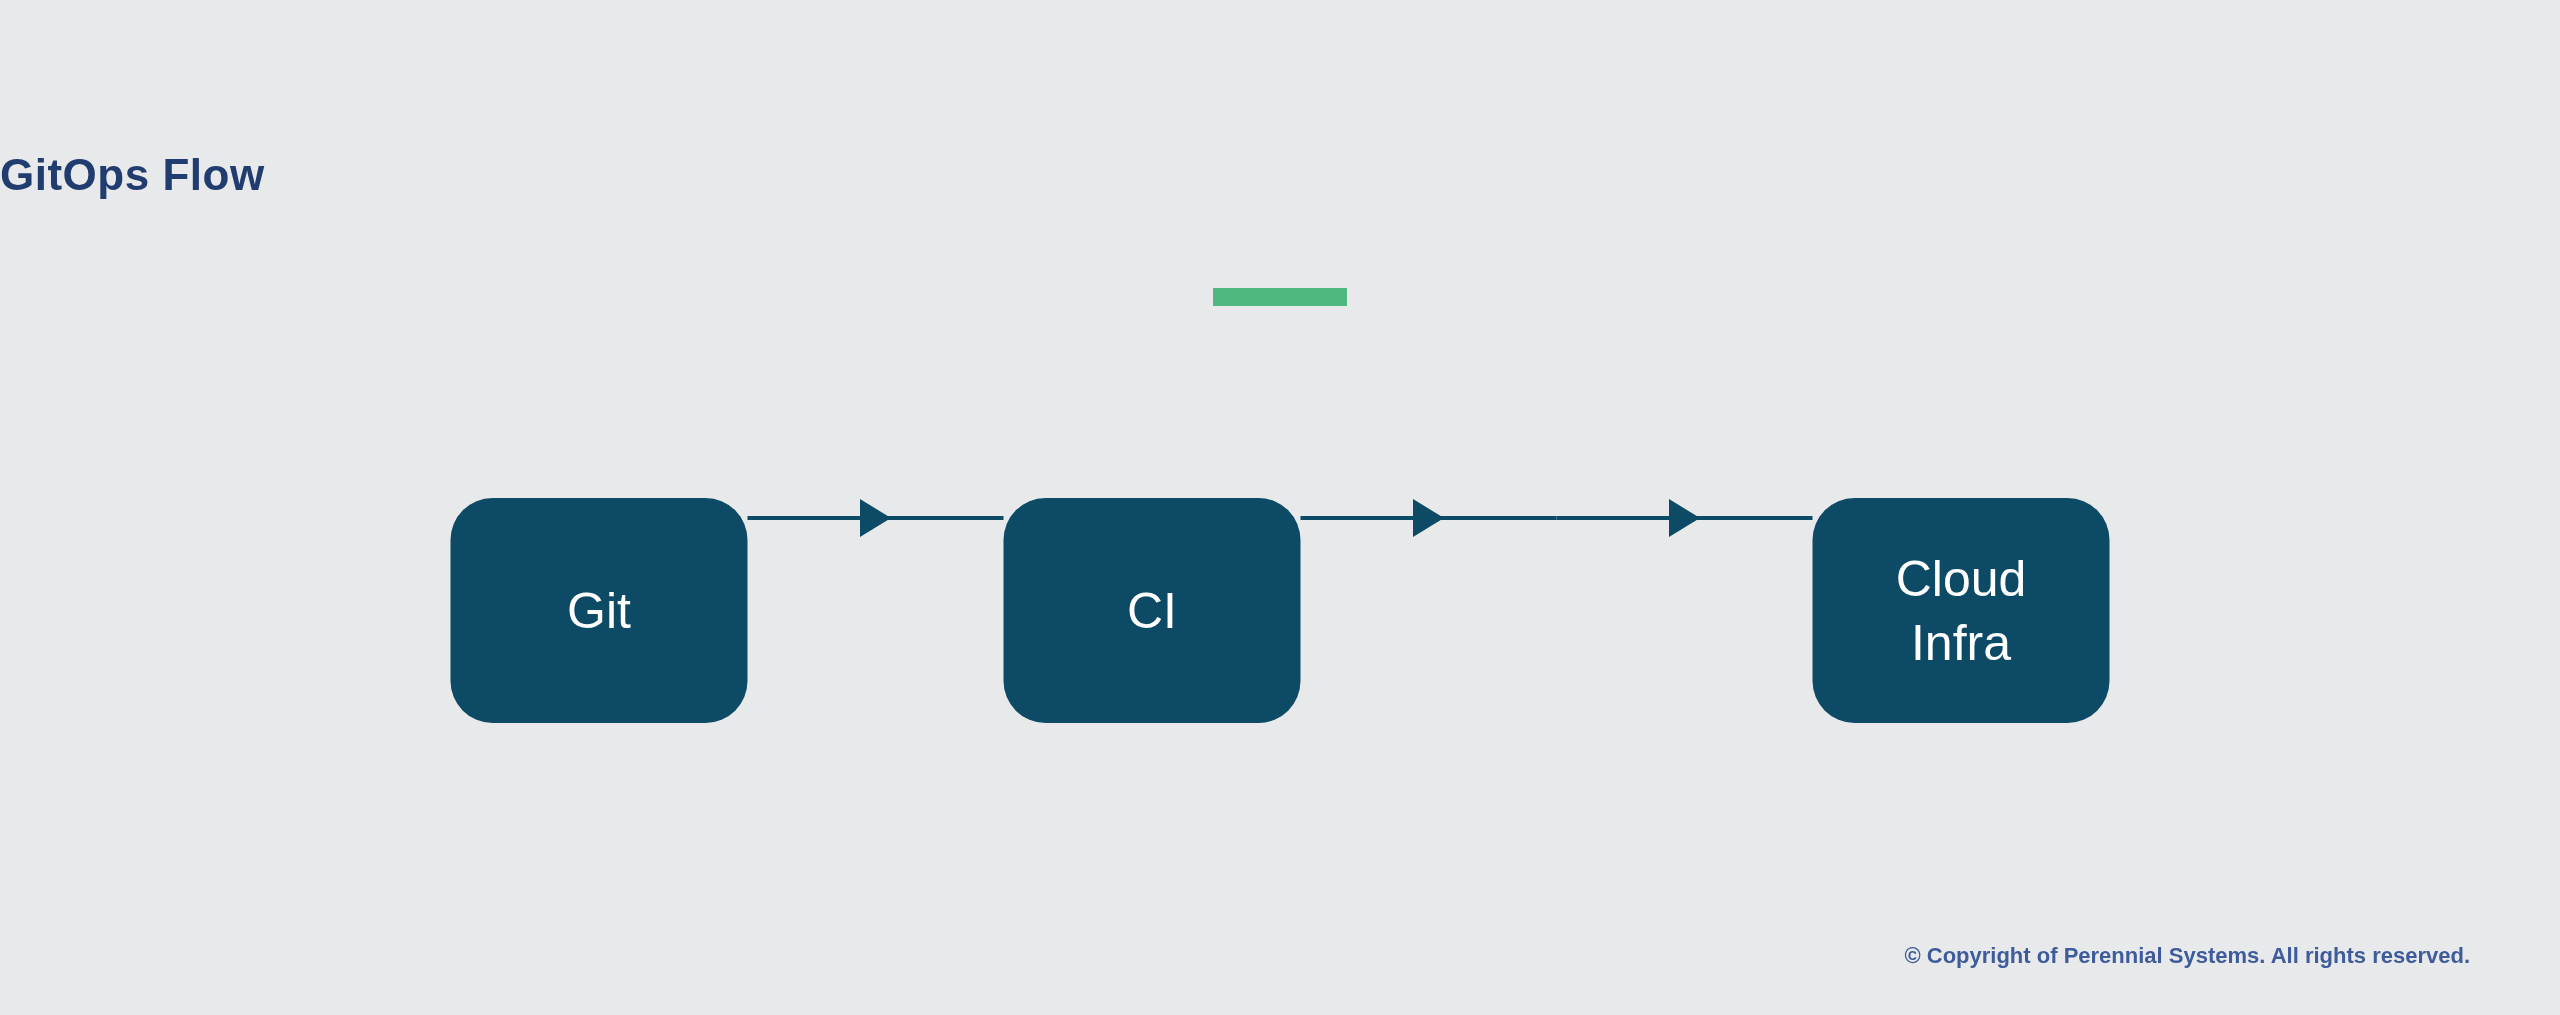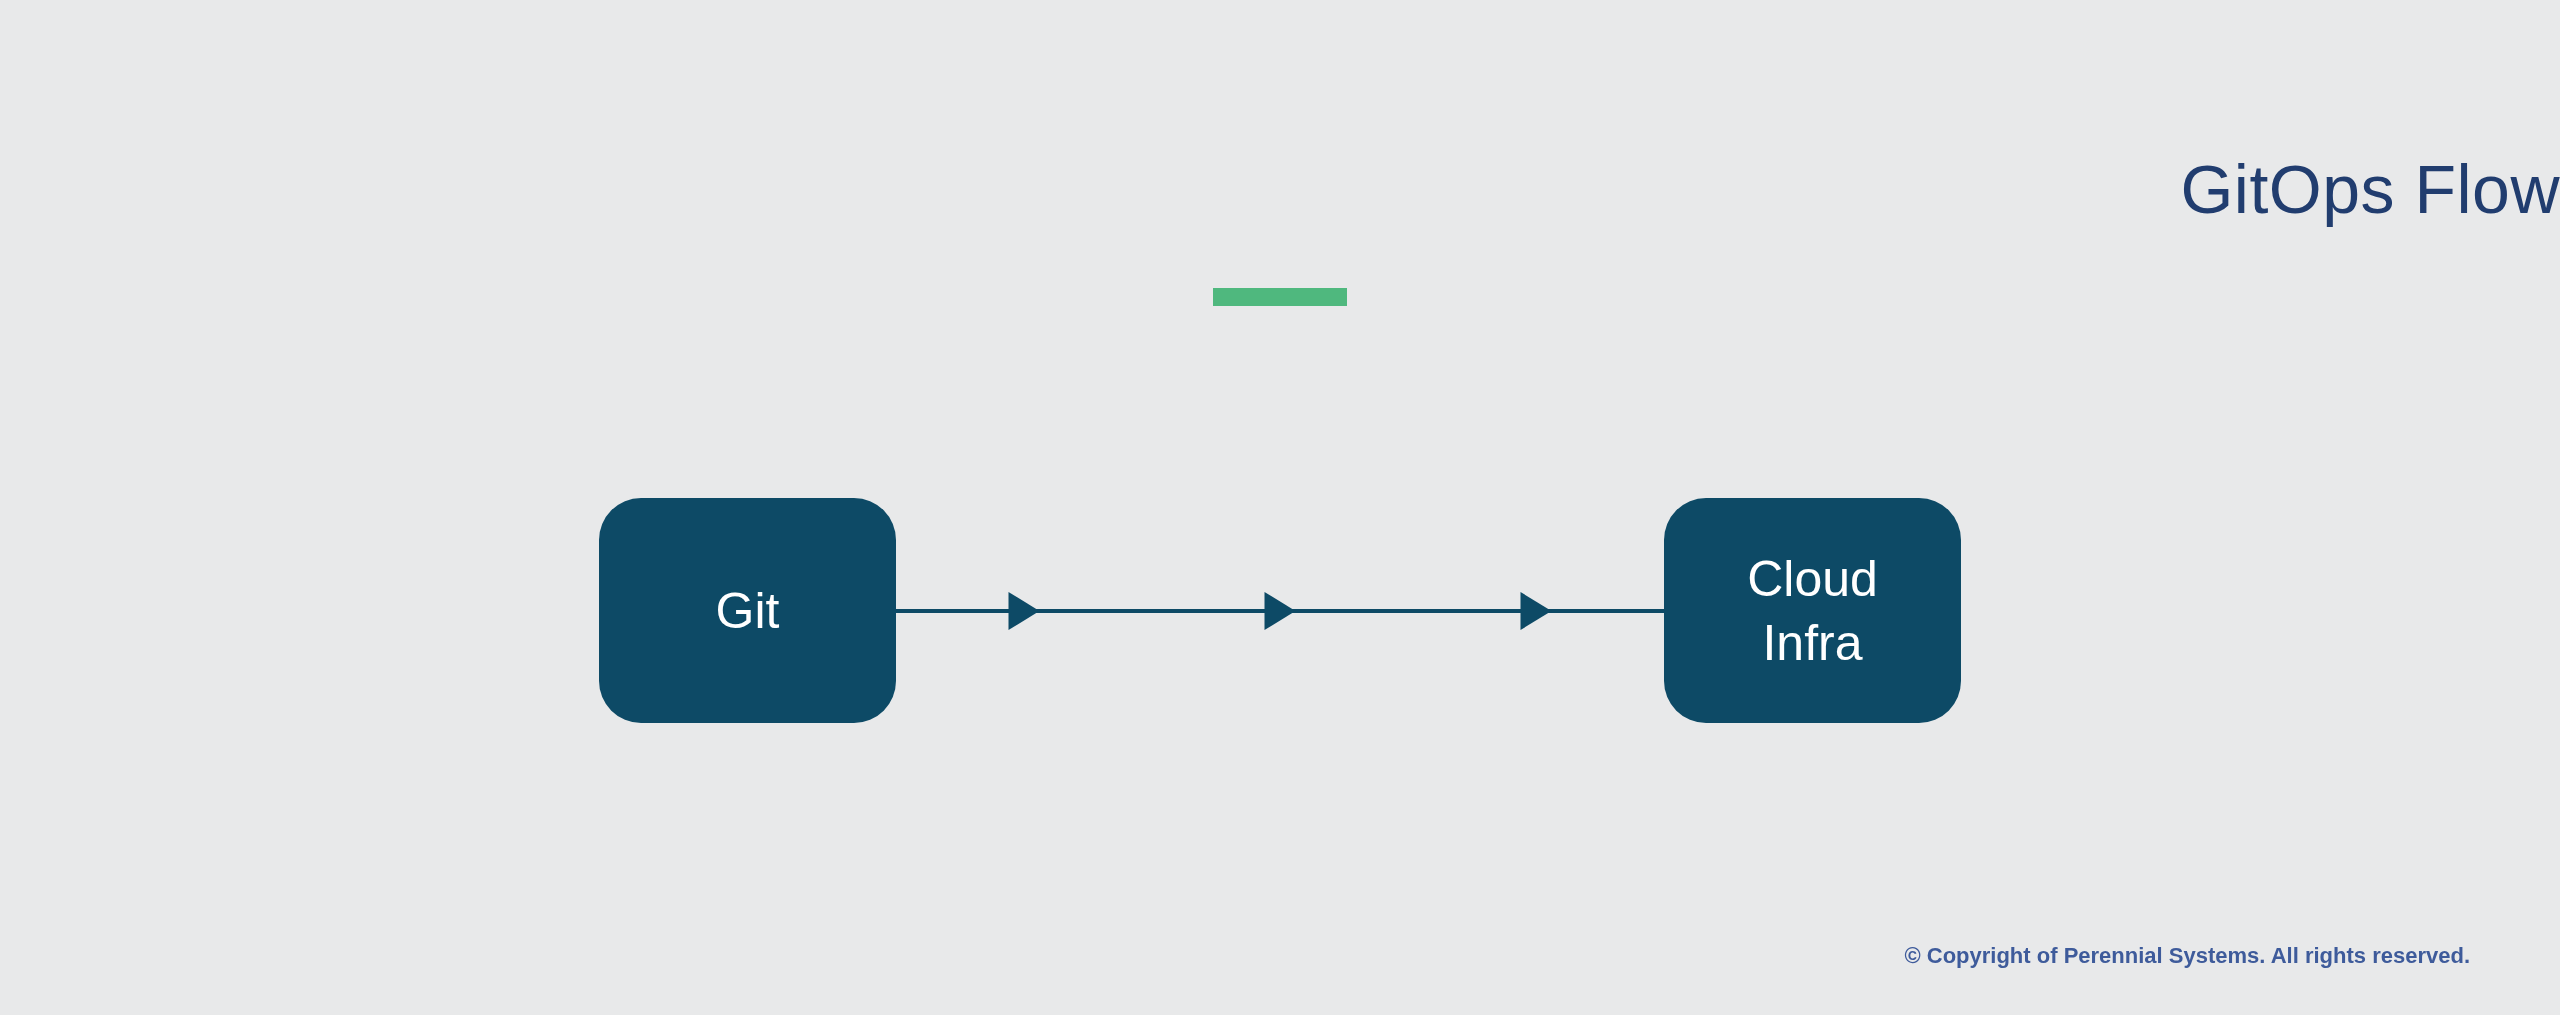--- a/index.html
+++ b/index.html
@@ -17,44 +17,43 @@
     overflow: hidden;
     font-family: "Liberation Sans", sans-serif;
   }
   body { background: var(--bg); position: relative; }
 
   .title {
     position: absolute;
     top: 150px;
     left: 0;
     width: 100%;
-    text-align: right;
-    font-size: 68px;
-    font-weight: 400;
+    text-align: left;
+    font-size: 44px;
+    font-weight: 700;
     color: var(--title);
     letter-spacing: 0.5px;
   }
 
   .accent-bar {
     position: absolute;
     top: 288px;
     left: 50%;
     transform: translateX(-50%);
     width: 134px;
     height: 18px;
     background: var(--accent);
   }
 
   .flow-row {
     position: absolute;
     top: 498px;
     left: 50%;
     transform: translateX(-50%);
     display: flex;
-    align-items: center;
   }
 
   .node {
     width: 297px;
     height: 225px;
     background: var(--node);
     border-radius: 42px;
     color: var(--node-text);
     font-size: 50px;
     line-height: 1.28;
@@ -113,20 +112,21 @@
 
   <div class="flow-row">
 
     <div class="node">Git</div>
 
     <div class="connector">
       <div class="line"></div>
       <div class="arrowhead"></div>
     </div>
 
+    <div class="node">CI</div>
 
     <div class="connector">
       <div class="line"></div>
       <div class="arrowhead"></div>
     </div>
 
 
     <div class="connector">
       <div class="line"></div>
       <div class="arrowhead"></div>

